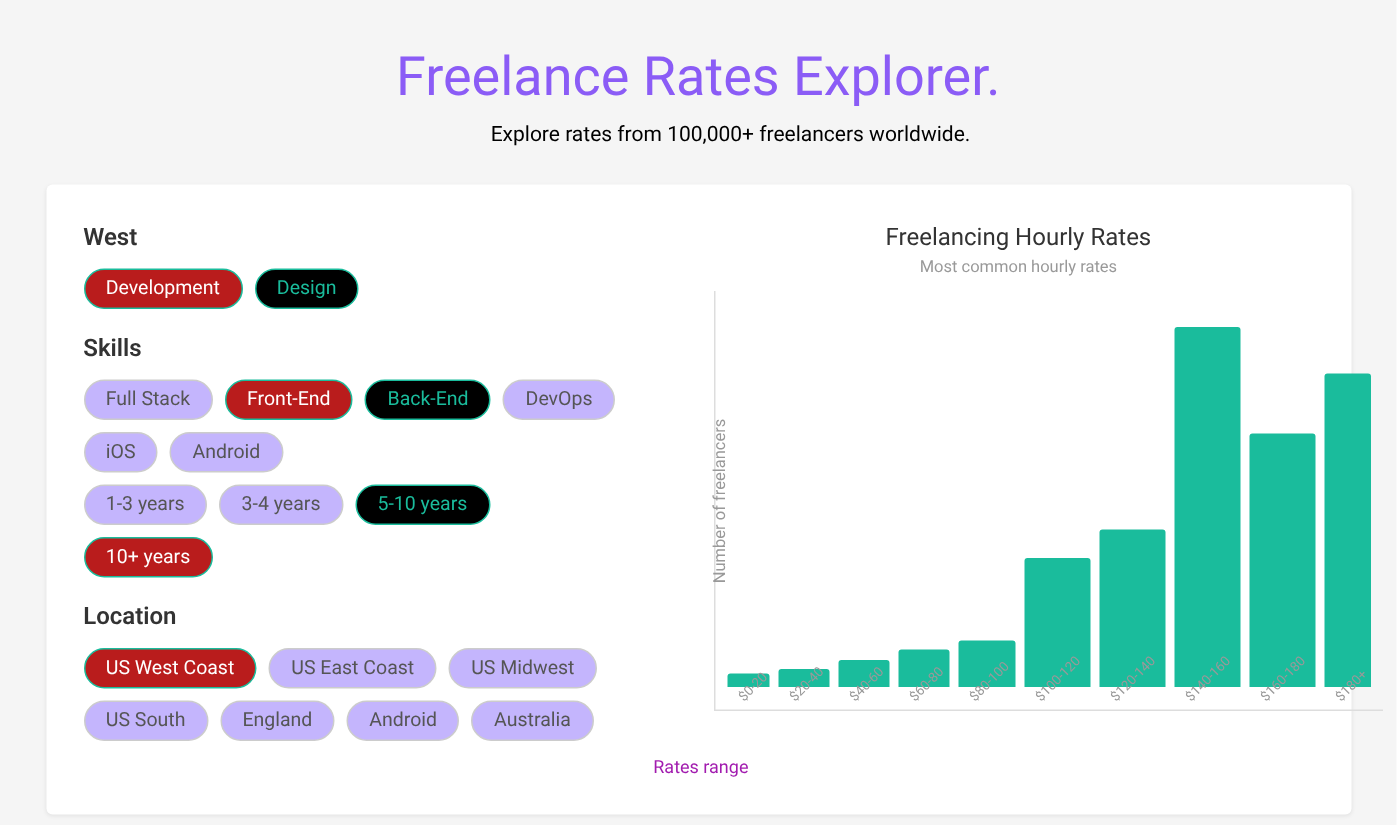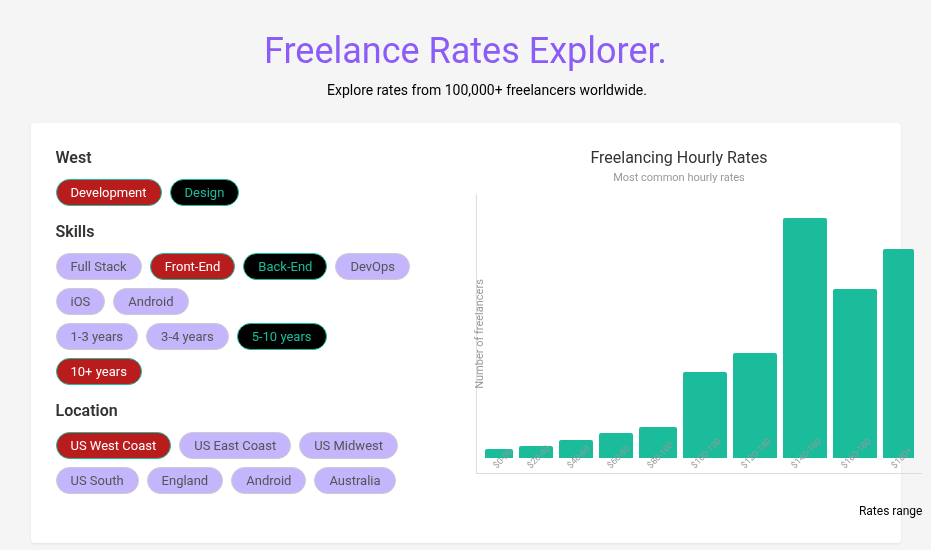--- a/index.html
+++ b/index.html
@@ -128,23 +128,23 @@
     .bar-label {
       font-size: 9px;
       color: #999;
       margin-top: 5px;
       white-space: nowrap;
       transform: rotate(-45deg);
       transform-origin: top left;
       margin-left: 6px;
     }
     .x-axis-title {
-      text-align: right;
+      text-align: left;
       font-size: 12px;
-      color: #000000;
+      color: #a21caf;
       margin-top: 28px;
     }
     .chart-wrapper {
       position: relative;
       flex: 1;
     }
   </style>
 </head>
 <body>
 

